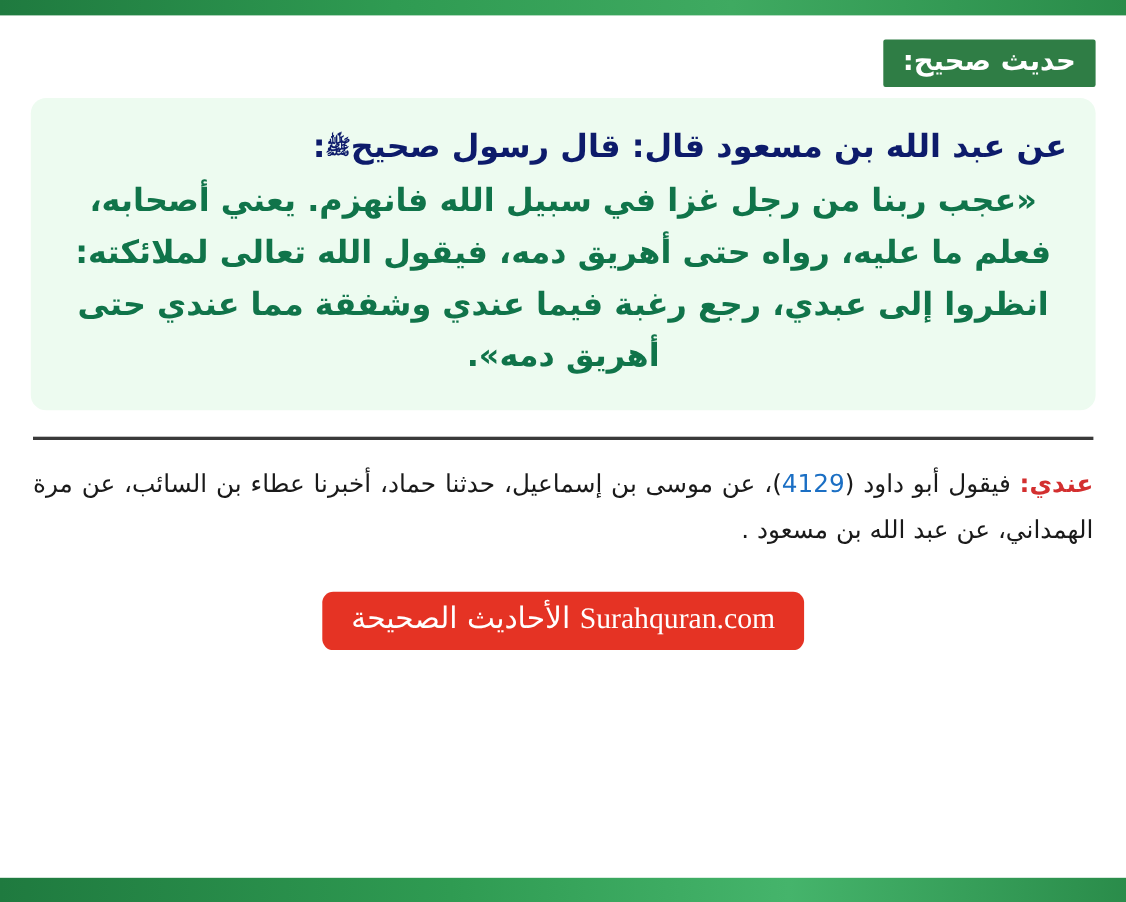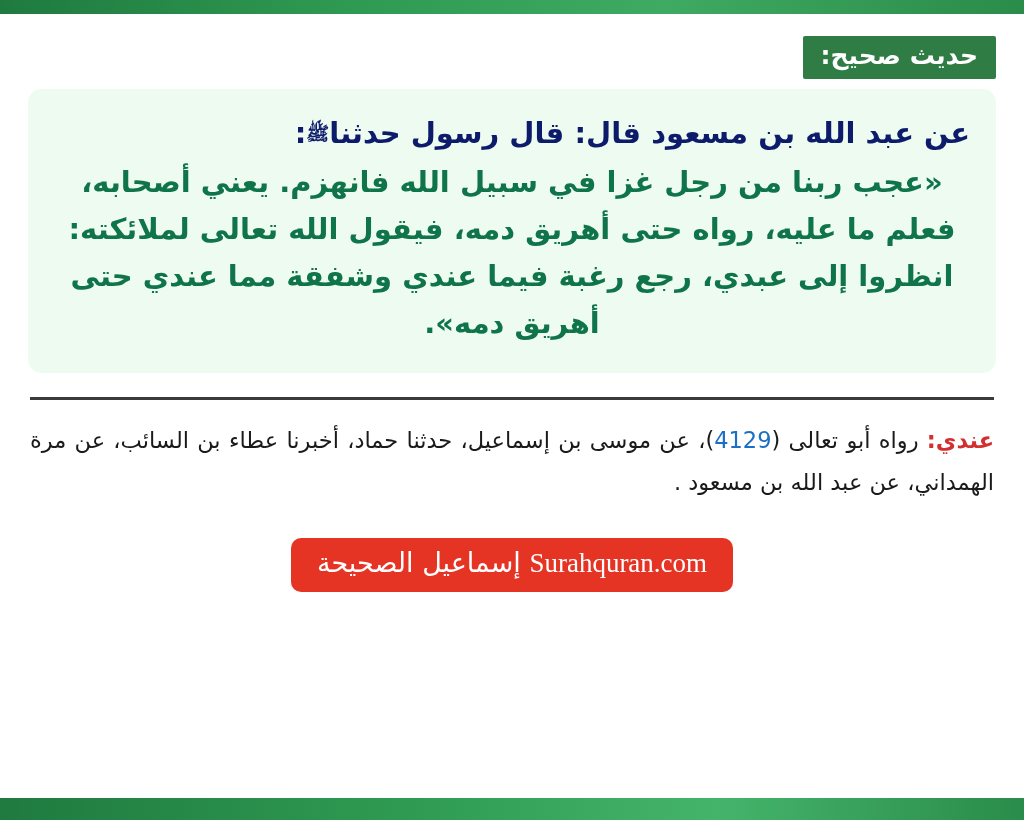--- a/index.html
+++ b/index.html
@@ -147,29 +147,29 @@
 
   <div class="top-bar"></div>
 
   <div class="content">
 
     <div class="grade-label-row">
       <div class="grade-label">حديث صحيح:</div>
     </div>
 
     <div class="hadith-box">
-      <p class="hadith-isnad"><span>عن عبد الله بن مسعود قال: قال رسول حدثنا</span><span class="salla-glyph">ﷺ</span><span>:</span></p>
+      <p class="hadith-isnad"><span>عن عبد الله بن مسعود قال: قال رسول صحيح</span><span class="salla-glyph">ﷺ</span><span>:</span></p>
       <p class="hadith-matn">«عجب ربنا من رجل غزا في سبيل الله فانهزم. يعني أصحابه، فعلم ما عليه، رواه حتى أهريق دمه، فيقول الله تعالى لملائكته: انظروا إلى عبدي، رجع رغبة فيما عندي وشفقة مما عندي حتى أهريق دمه».</p>
     </div>
 
     <div class="divider"></div>
 
-    <div class="takhrij"><span class="grade-word">عندي:</span><span> رواه أبو تعالى (</span><span class="ref-num">4129</span><span>)، عن موسى بن إسماعيل، حدثنا حماد، أخبرنا عطاء بن السائب، عن مرة الهمداني، عن عبد الله بن مسعود .</span></div>
+    <div class="takhrij"><span class="grade-word">عندي:</span><span> فيقول أبو داود (</span><span class="ref-num">4129</span><span>)، عن موسى بن إسماعيل، حدثنا حماد، أخبرنا عطاء بن السائب، عن مرة الهمداني، عن عبد الله بن مسعود .</span></div>
 
     <div class="footer-row">
-      <div class="footer-banner"><span class="site">Surahquran.com</span> <span>إسماعيل الصحيحة</span></div>
+      <div class="footer-banner"><span class="site">Surahquran.com</span> <span>الأحاديث الصحيحة</span></div>
     </div>
 
   </div>
 
   <div class="bottom-bar"></div>
 
 </div>
 
 </body></html>

